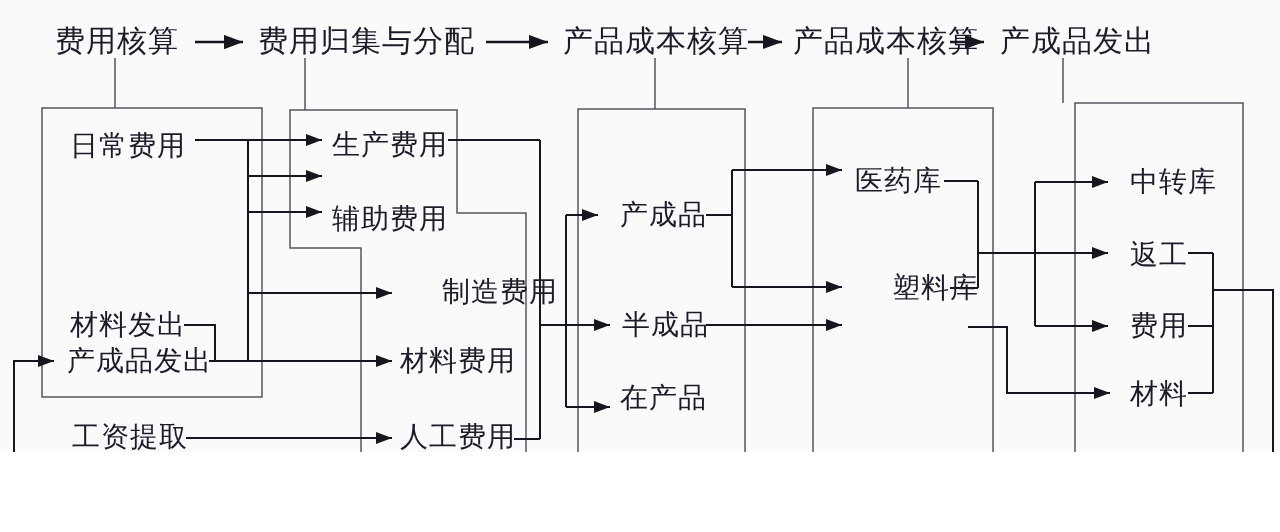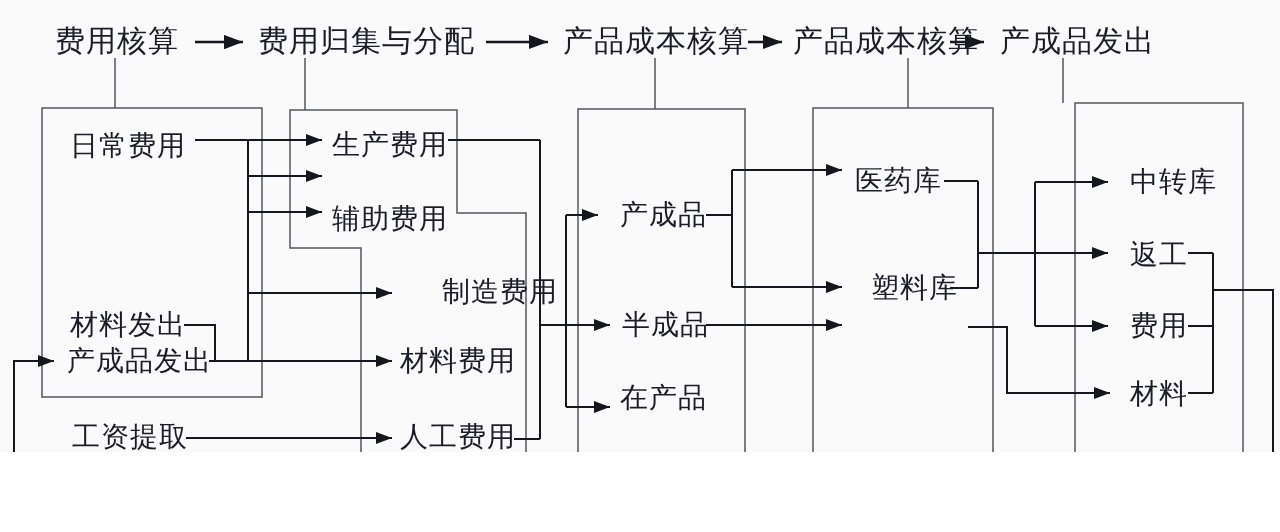--- a/index.html
+++ b/index.html
@@ -124,20 +124,20 @@
   <div class="lbl itm" style="left:332px;top:205px;">辅助费用</div>
   <div class="lbl itm" style="left:410px;top:278px;margin-left:32px;">制造费用</div>
   <div class="lbl itm" style="left:400px;top:347px;">材料费用</div>
   <div class="lbl itm" style="left:400px;top:423px;">人工费用</div>
 
   <div class="lbl itm" style="left:620px;top:201px;">产成品</div>
   <div class="lbl itm" style="left:622px;top:311px;">半成品</div>
   <div class="lbl itm" style="left:620px;top:384px;">在产品</div>
 
   <div class="lbl itm" style="left:855px;top:167px;">医药库</div>
-  <div class="lbl itm" style="left:871px;top:274px;">塑料库</div>
+  <div class="lbl itm" style="left:892px;top:274px;">塑料库</div>
 
   <div class="lbl itm" style="left:1130px;top:168px;">中转库</div>
   <div class="lbl itm" style="left:1130px;top:241px;">返工</div>
   <div class="lbl itm" style="left:1130px;top:312px;">费用</div>
   <div class="lbl itm" style="left:1130px;top:380px;">材料</div>
 
 </div>
 
 </body></html>

